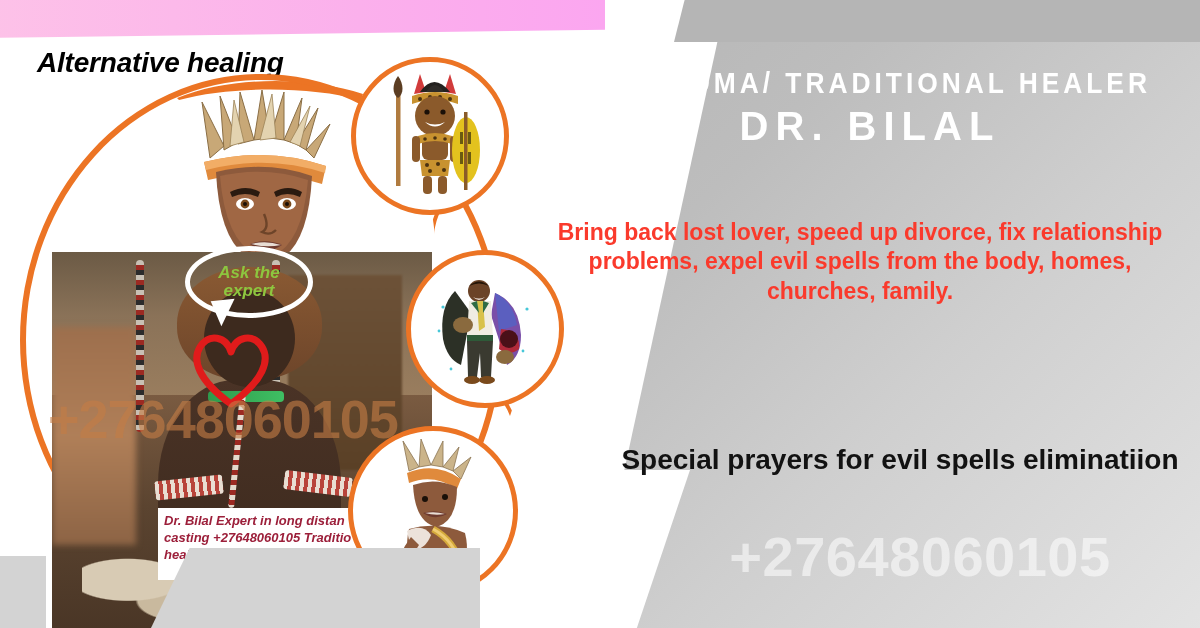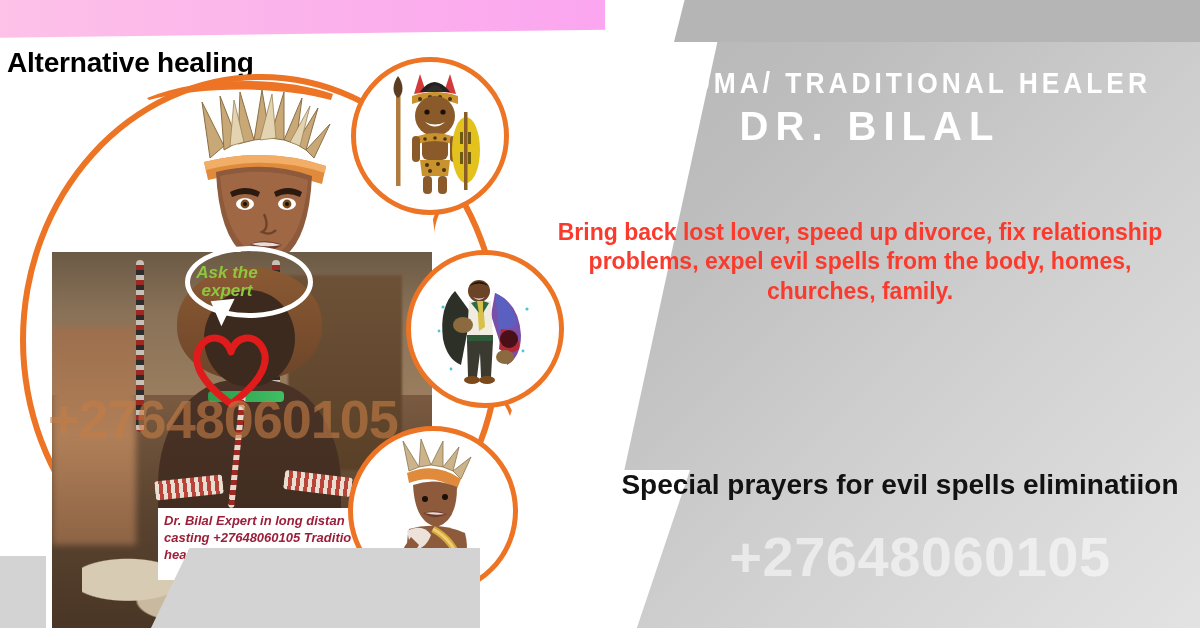--- a/index.html
+++ b/index.html
@@ -47,21 +47,21 @@
   .gray-foot{
     position:absolute;left:150px;top:548px;width:330px;height:82px;
     background:#d3d3d3;
     clip-path:polygon(12% 0,100% 0,100% 100%,0 100%);
   }
   .gray-left-strip{
     position:absolute;left:0;top:556px;width:46px;height:72px;background:#d3d3d3;
   }
 
   
-  .heading-wrap{position:absolute;left:7px;top:48px;width:330px;}
+  .heading-wrap{position:absolute;left:37px;top:48px;width:330px;font-style:italic;}
   .heading{
     font-size:28px;font-weight:bold;color:#000;letter-spacing:-.2px;line-height:1.1;
   }
   .swoosh{
     position:absolute;left:138px;top:30px;width:190px;height:22px;overflow:hidden;
   }
 
   
   .big-arc{
     position:absolute;left:20px;top:74px;width:470px;height:520px;
@@ -148,21 +148,21 @@
   .photo-bones2{
     position:absolute;left:52%;top:82%;width:36%;height:17%;
     background:radial-gradient(ellipse at 30% 45%,#ddd2bb 0 30%,transparent 32%),
                radial-gradient(ellipse at 70% 60%,#c2a578 0 26%,transparent 28%);
   }
 
   
   .bubble{
     position:absolute;left:185px;top:246px;width:118px;height:62px;
     border:5px solid #ffffff;border-radius:50%;background:transparent;
-    display:flex;align-items:center;
+    display:flex;align-items:center;justify-content:center;
   }
   .bubble-txt{
     font-size:17px;font-weight:bold;font-style:italic;color:#8dc63f;
     line-height:1.08;text-align:center;width:74px;
   }
   .bubble-tail{
     position:absolute;left:212px;top:300px;width:0;height:0;
     border-left:8px solid transparent;border-right:16px solid transparent;
     border-top:26px solid #ffffff;transform:rotate(-6deg);
   }
@@ -217,21 +217,20 @@
   }
   .redcopy{
     position:absolute;left:540px;top:218px;width:640px;
     font-size:23px;font-weight:bold;color:#fa3a2c;line-height:1.28;
     text-align:center;
   }
   .blackcopy{
     position:absolute;left:610px;top:442px;width:580px;
     font-size:28px;font-weight:bold;color:#121212;line-height:1.3;
     text-align:center;
-    margin-top:25px;
   }
   .wm-phone{
     position:absolute;left:640px;top:524px;width:560px;
     font-size:56px;font-weight:bold;color:rgba(255,255,255,.55);
     text-align:center;letter-spacing:.5px;white-space:nowrap;
   }
 </style>
 </head>
 <body>
 

